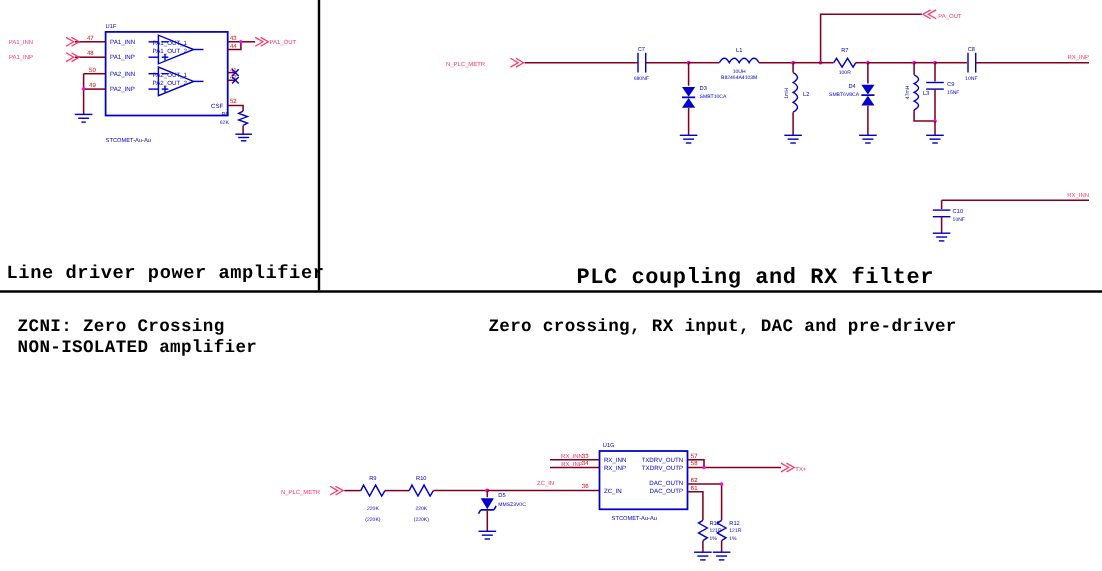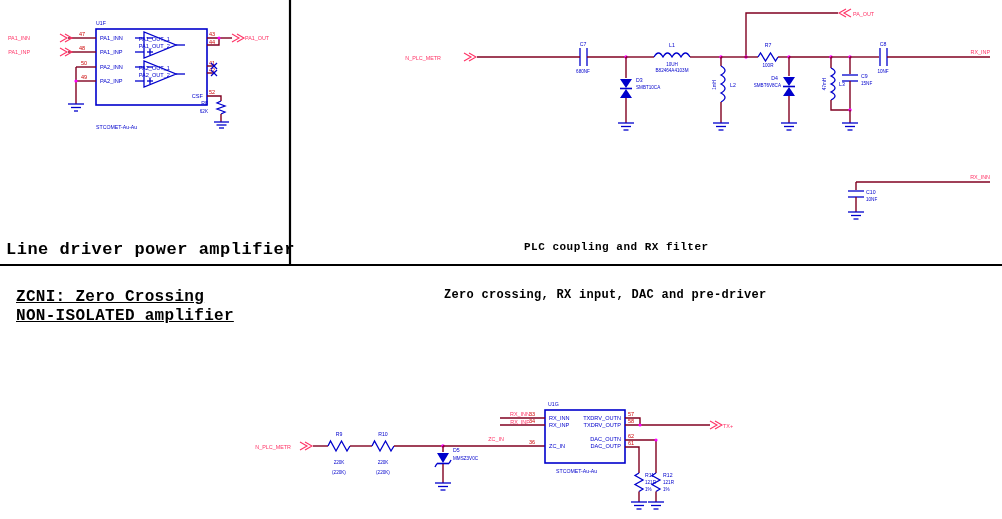--- a/index.html
+++ b/index.html
@@ -3,23 +3,23 @@
 <meta charset="utf-8">
 <style>
   html,body{margin:0;padding:0;background:#ffffff;}
   body{width:1002px;height:519px;position:relative;overflow:hidden;
        font-family:"Liberation Sans", sans-serif;}
   .sheet{position:absolute;left:0;top:0;width:1002px;height:383px;}
   svg{position:absolute;left:0;top:0;}
   .ttl{position:absolute;font-family:"Liberation Mono", monospace;font-weight:bold;
        color:#000000;white-space:pre;}
   #t-linedriver{left:6px;top:240px;font-size:17px;letter-spacing:0.5px;}
-  #t-plc{left:524px;top:241px;font-size:11px;letter-spacing:0.5px;}
-  #t-zcni{left:16px;top:288px;font-size:16px;line-height:19px;letter-spacing:0.3px;text-decoration:underline;}
-  #t-zerocross{left:444px;top:288px;font-size:12px;letter-spacing:0.3px;}
+  #t-plc{left:524px;top:241px;font-size:20px;letter-spacing:0.5px;}
+  #t-zcni{left:16px;top:288px;font-size:16px;line-height:19px;letter-spacing:0.3px;}
+  #t-zerocross{left:444px;top:288px;font-size:16px;letter-spacing:0.3px;}
 </style>
 </head>
 <body>
 
 <div class="sheet">
 
 <svg width="1002" height="519">
   <defs>
     <style>
       .w{stroke:#800020;stroke-width:1.4;fill:none;}

